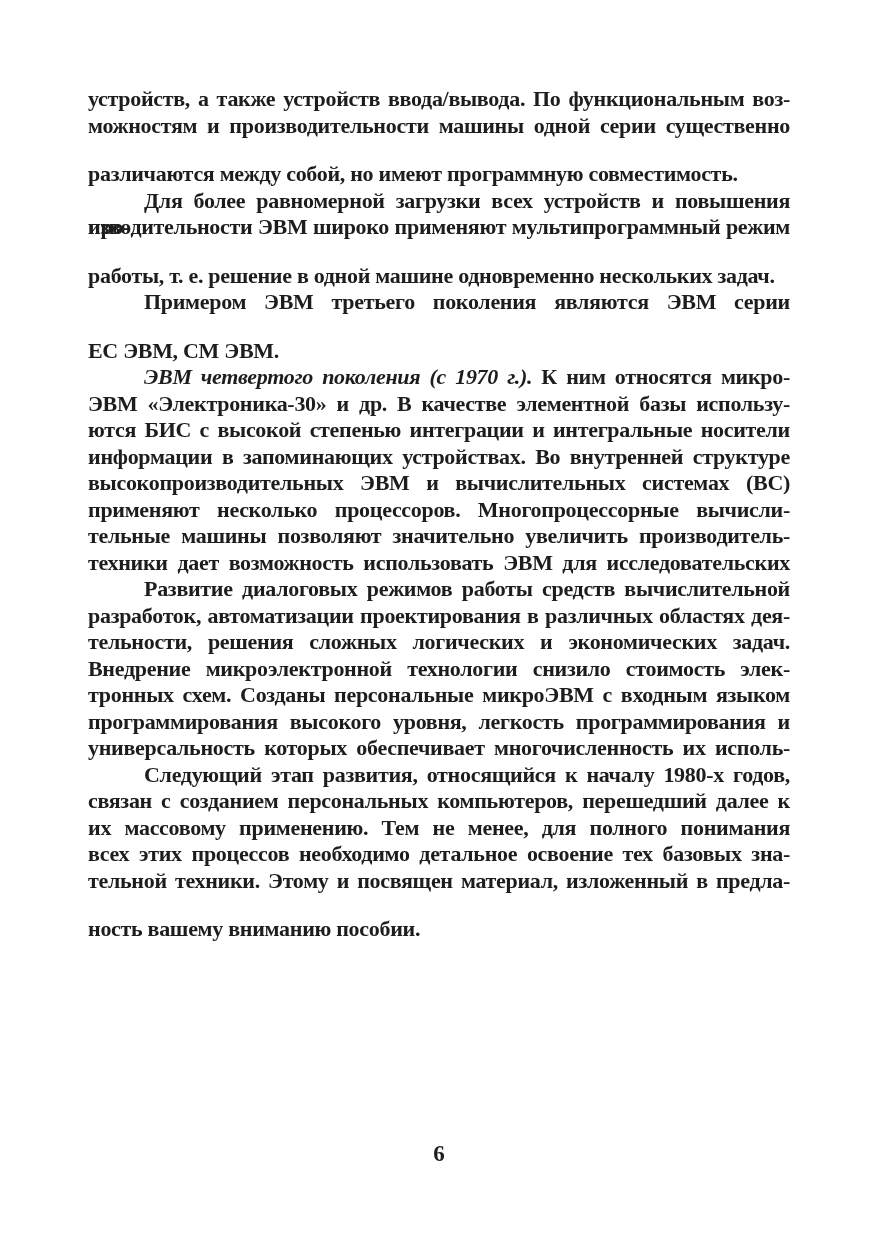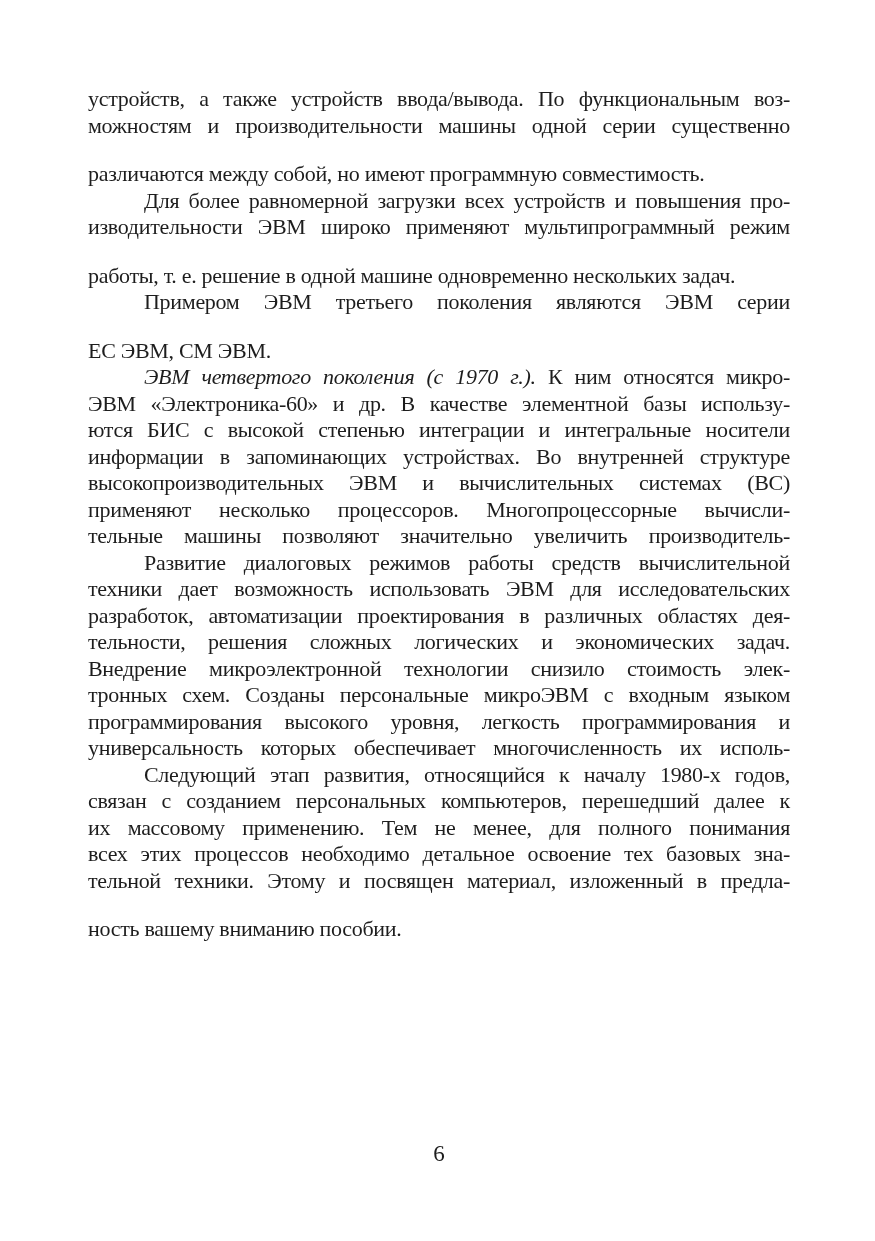--- a/index.html
+++ b/index.html
@@ -10,20 +10,21 @@
     background: #ffffff;
     overflow: hidden;
   }
   .page {
     position: relative;
     width: 752px;
     height: 1241px;
     background: #ffffff;
     color: #1d1d1d;
     font-family: "Liberation Serif", "DejaVu Serif", serif;
+    font-weight: bold;
   }
   .text-block {
     position: absolute;
     left: 88px;
     top: 86px;
     width: 702px;
     font-size: 22px;
     letter-spacing: -0.3px;
   }
   .paragraph { margin: 0; }
@@ -62,30 +63,30 @@
         <div class="line indent"><span>Для более равномерной загрузки всех устройств и повышения про-</span></div>
         <div class="line"><span>изводительности ЭВМ широко применяют мультипрограммный режим</span></div>
         <div class="line para-last"><span>работы, т. е. решение в одной машине одновременно нескольких задач.</span></div>
       </div>
       <div class="paragraph">
         <div class="line indent"><span>Примером ЭВМ третьего поколения являются ЭВМ серии</span></div>
         <div class="line para-last"><span>ЕС ЭВМ, СМ ЭВМ.</span></div>
       </div>
       <div class="paragraph">
         <div class="line indent"><span class="it">ЭВМ четвертого поколения (с 1970 г.).</span><span> К ним относятся микро-</span></div>
-        <div class="line"><span>ЭВМ «Электроника-60» и др. В качестве элементной базы использу-</span></div>
+        <div class="line"><span>ЭВМ «Электроника-30» и др. В качестве элементной базы использу-</span></div>
         <div class="line"><span>ются БИС с высокой степенью интеграции и интегральные носители</span></div>
         <div class="line"><span>информации в запоминающих устройствах. Во внутренней структуре</span></div>
         <div class="line"><span>высокопроизводительных ЭВМ и вычислительных системах (ВС)</span></div>
         <div class="line"><span>применяют несколько процессоров. Многопроцессорные вычисли-</span></div>
         <div class="line"><span>тельные машины позволяют значительно увеличить производитель-</span></div>
       </div>
       <div class="paragraph">
+        <div class="line"><span>техники дает возможность использовать ЭВМ для исследовательских</span></div>
         <div class="line indent"><span>Развитие диалоговых режимов работы средств вычислительной</span></div>
-        <div class="line"><span>техники дает возможность использовать ЭВМ для исследовательских</span></div>
         <div class="line"><span>разработок, автоматизации проектирования в различных областях дея-</span></div>
         <div class="line"><span>тельности, решения сложных логических и экономических задач.</span></div>
         <div class="line"><span>Внедрение микроэлектронной технологии снизило стоимость элек-</span></div>
         <div class="line"><span>тронных схем. Созданы персональные микроЭВМ с входным языком</span></div>
         <div class="line"><span>программирования высокого уровня, легкость программирования и</span></div>
         <div class="line"><span>универсальность которых обеспечивает многочисленность их исполь-</span></div>
       </div>
       <div class="paragraph">
         <div class="line indent"><span>Следующий этап развития, относящийся к началу 1980-х годов,</span></div>
         <div class="line"><span>связан с созданием персональных компьютеров, перешедший далее к</span></div>

